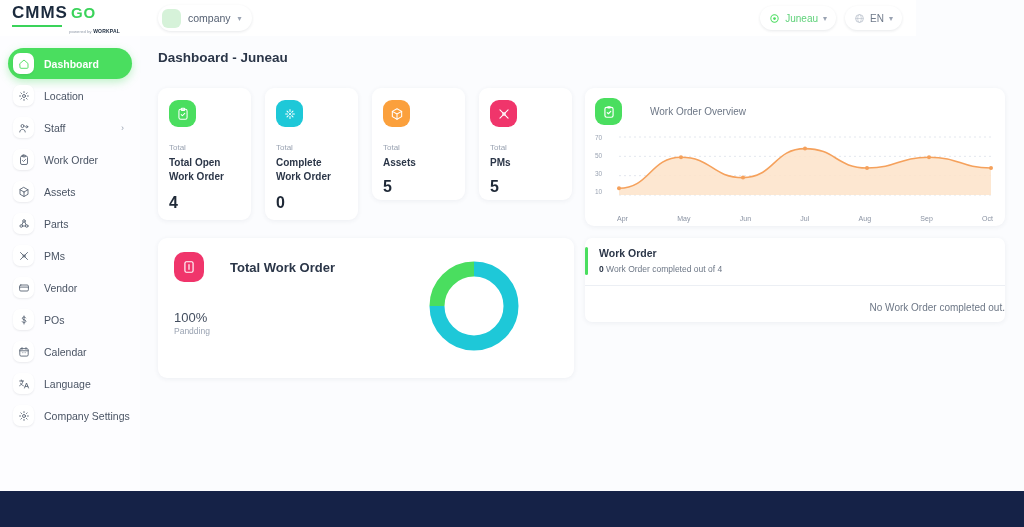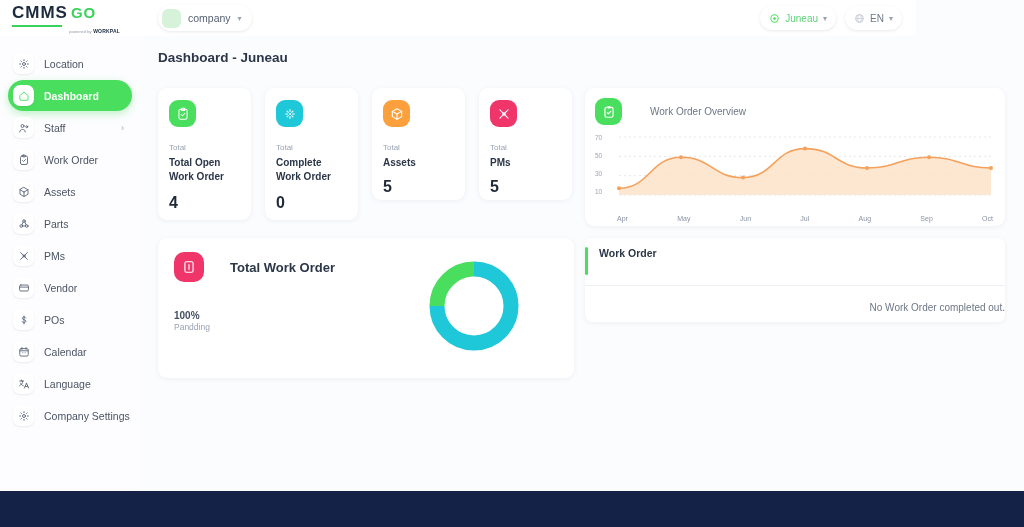--- a/index.html
+++ b/index.html
@@ -113,21 +113,21 @@
     padding: 14px 16px;
   }
   .donut-head { display: flex; align-items: center; gap: 26px; }
   .donut-ico {
     width: 30px; height: 30px; border-radius: 10px; background: #f0356b;
     display: flex; align-items: center; justify-content: center;
   }
   .donut-ico svg { width: 14px; height: 14px; }
   .donut-title { font-size: 13px; font-weight: 700; color: #2b3648; }
   .legend { position: absolute; left: 16px; top: 72px; }
-  .legend-pct { font-size: 10px; font-weight: 700; color: #434e5f; }
+  .legend-pct { font-size: 13px; font-weight: 400; color: #434e5f; }
   .legend-lbl { font-size: 8.5px; color: #9aa3b2; margin-top: 1px; }
   .donut-wrap { position: absolute; right: 50px; top: 18px; }
 
   
   .wo-card {
     position: absolute; top: 202px; left: 445px; width: 420px; height: 84px;
     background: #fff; border-radius: 7px; box-shadow: 0 1px 5px rgba(40,55,80,.07);
     overflow: hidden;
   }
   .wo-bar { position: absolute; left: 0; top: 9px; width: 2.5px; height: 28px; background: #4ade5f; border-radius: 2px; }
@@ -188,36 +188,36 @@
         <ellipse cx="12" cy="12" rx="4" ry="8.5" fill="none" stroke="#b9c0cc" stroke-width="1.4"></ellipse>
         <line x1="3.5" y1="12" x2="20.5" y2="12" stroke="#b9c0cc" stroke-width="1.4"></line>
       </svg>
       <span class="lbl">EN</span>
       <span class="chev">▾</span>
     </div>
   </div>
 </div>
 
 <nav class="sidebar" id="sidebar">
+    <div class="nav-item active">
+      <span class="nav-ico">
+        <svg viewBox="0 0 24 24">
+          <path d="M4 11l8-7 8 7v8a1.6 1.6 0 0 1-1.6 1.6H5.6A1.6 1.6 0 0 1 4 19z" fill="none" stroke="#4ade5f" stroke-width="1.8" stroke-linecap="round" stroke-linejoin="round"></path>
+        </svg>
+      </span>
+      <span class="nav-label">Dashboard</span>
+    </div>
     <div class="nav-item">
       <span class="nav-ico">
         <svg viewBox="0 0 24 24">
           <circle cx="12" cy="12" r="3" fill="none" stroke="#5a6575" stroke-width="1.8" stroke-linecap="round" stroke-linejoin="round"></circle>
           <path d="M12 3.2v2M12 18.8v2M3.2 12h2M18.8 12h2M5.8 5.8l1.4 1.4M16.8 16.8l1.4 1.4M18.2 5.8l-1.4 1.4M7.2 16.8l-1.4 1.4" fill="none" stroke="#5a6575" stroke-width="1.8" stroke-linecap="round" stroke-linejoin="round"></path>
         </svg>
       </span>
       <span class="nav-label">Location</span>
-    </div>
-    <div class="nav-item active">
-      <span class="nav-ico">
-        <svg viewBox="0 0 24 24">
-          <path d="M4 11l8-7 8 7v8a1.6 1.6 0 0 1-1.6 1.6H5.6A1.6 1.6 0 0 1 4 19z" fill="none" stroke="#4ade5f" stroke-width="1.8" stroke-linecap="round" stroke-linejoin="round"></path>
-        </svg>
-      </span>
-      <span class="nav-label">Dashboard</span>
     </div>
     <div class="nav-item">
       <span class="nav-ico">
         <svg viewBox="0 0 24 24">
           <circle cx="9" cy="8" r="3" fill="none" stroke="#5a6575" stroke-width="1.8" stroke-linecap="round" stroke-linejoin="round"></circle>
           <path d="M3.5 20c0-3.2 2.5-5.2 5.5-5.2s5.5 2 5.5 5.2" fill="none" stroke="#5a6575" stroke-width="1.8" stroke-linecap="round" stroke-linejoin="round"></path>
           <circle cx="17.5" cy="9.5" r="2" fill="none" stroke="#5a6575" stroke-width="1.8" stroke-linecap="round" stroke-linejoin="round"></circle>
         </svg>
       </span>
       <span class="nav-label">Staff</span>
@@ -424,20 +424,21 @@
           <path d="M50 13 A37 37 0 1 1 13 50.00000000000001" fill="none" stroke="#1ec8d8" stroke-width="15"></path>
           <path d="M13 50.00000000000001 A37 37 0 0 1 49.99999999999999 13" fill="none" stroke="#4ade5f" stroke-width="15"></path>
         </svg>
     </div>
   </div>
 
   <div class="wo-card">
     <div class="wo-bar"></div>
     <div class="wo-head">
       <div class="wo-title">Work Order</div>
+      <div class="wo-sub"><b>0</b><span> Work Order completed out of 4</span></div>
     </div>
     <div class="wo-divider"></div>
     <div class="wo-empty">No Work Order completed out.</div>
   </div>
 </div>
 
 <div class="footer-dark"></div>
 <div class="cookie-row">
   <span class="cookie-text">We use cookies to ensure that we give you the best experience on our website. If you continue to use this site we will assume that you are happy with it.</span>
   <button class="cookie-ok">Ok</button>

